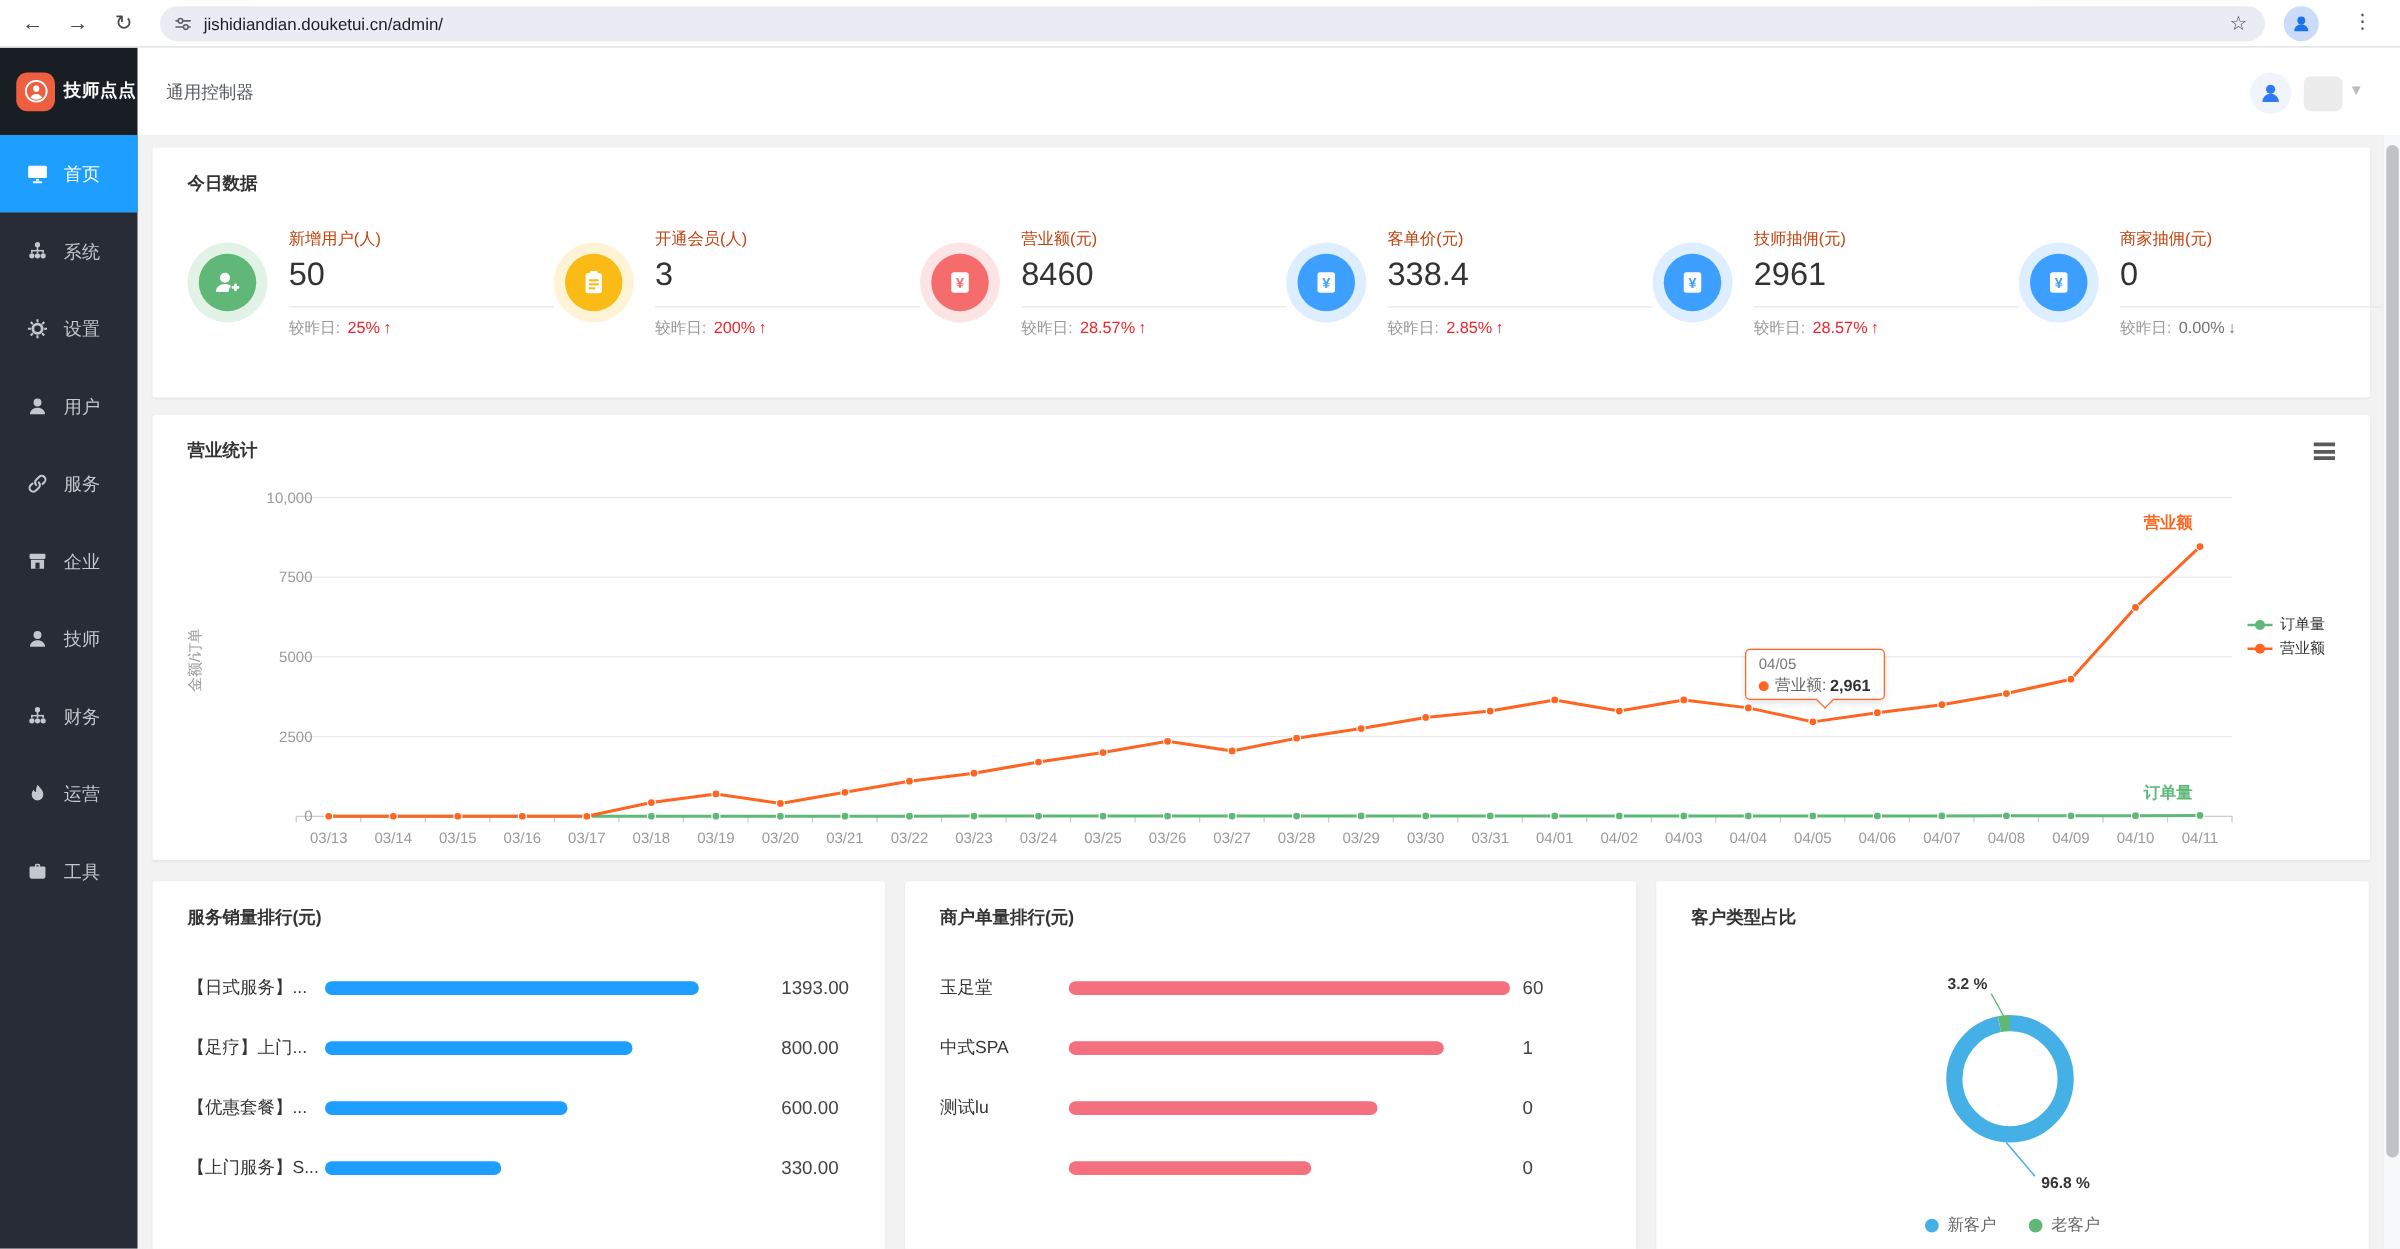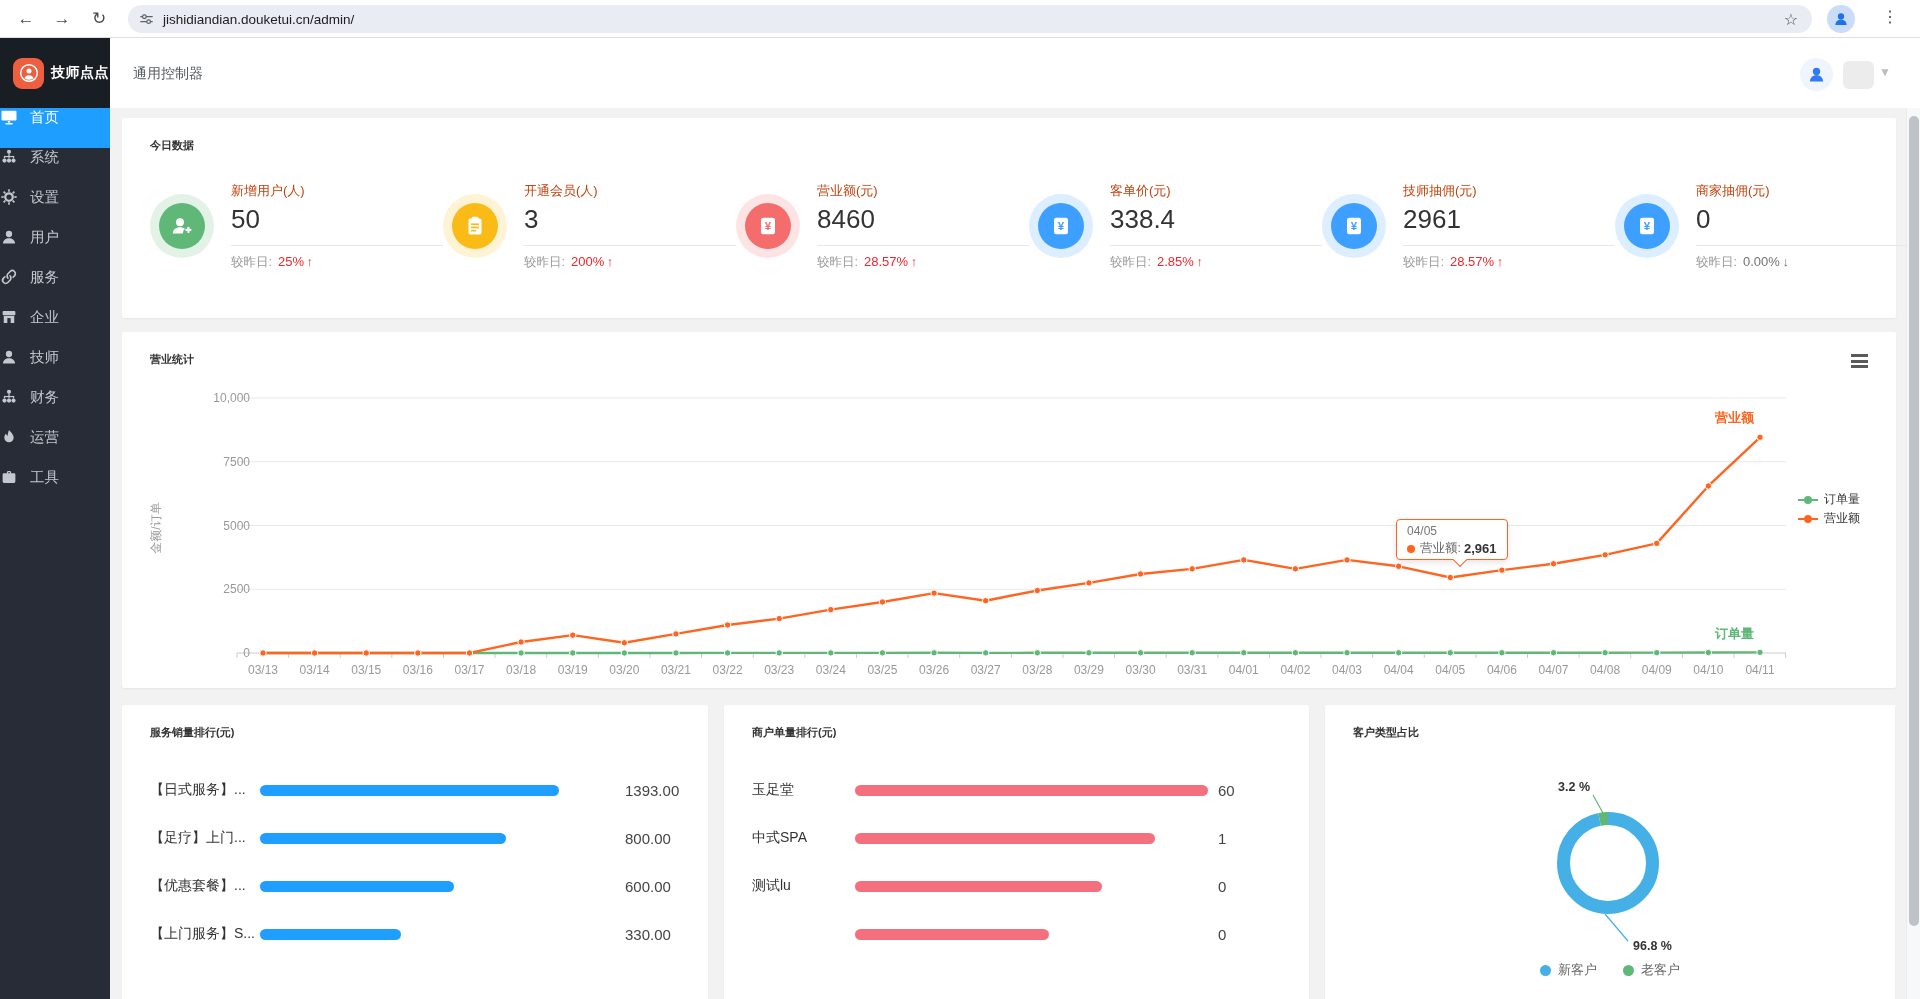--- a/index.html
+++ b/index.html
@@ -27,28 +27,28 @@
   #logo-icon svg { width:20px; height:20px; color:#fff; }
   #brand { color:#ffffff; font-size:14px; font-weight:bold; margin-left:7px; letter-spacing:0.5px; }
   #header-title { position:absolute; left:133px; top:0; height:70px; line-height:70px; font-size:14px; color:#565a5f; }
   #hdr-avatar { position:absolute; left:1800px; top:20px; width:33px; height:33px; border-radius:50%; background:#f0f5fd; color:#2f7bf5; cursor:pointer; }
   #hdr-avatar svg { width:21px; height:21px; margin:6px; }
   #hdr-ph { position:absolute; left:1843px; top:23px; width:31px; height:28px; border-radius:6px; background:#ececec; cursor:pointer; }
   #hdr-caret { position:absolute; left:1879px; top:27px; font-size:12px; color:#b9bcc1; cursor:pointer; }
 
   
   #sidebar { position:absolute; left:0; top:108px; width:110px; height:891px; background:#272c36; z-index:10; }
-  .menu-item { height:40px; display:flex; align-items:flex-start; color:#c3c7ce; font-size:14.5px; cursor:pointer; }
+  .menu-item { height:62px; display:flex; align-items:center; padding-left:21px; color:#c3c7ce; font-size:14.5px; cursor:pointer; }
   .menu-item .mi-icon { width:18px; height:18px; margin-right:12px; display:inline-flex; }
   .menu-item .mi-icon svg { width:18px; height:18px; }
   .menu-item.active { background:#1e9fff; color:#ffffff; }
 
   
   .card { position:absolute; background:#ffffff; border-radius:2px; box-shadow:0 1px 2px rgba(0,0,0,0.05); }
-  .card-title { position:absolute; left:28px; top:20px; font-size:11px; font-weight:bold; color:#333; }
+  .card-title { position:absolute; left:28px; top:20px; font-size:14px; font-weight:bold; color:#333; }
 
   #today-card { left:122px; top:118px; width:1774px; height:200px; }
   #stats-row { position:absolute; left:0; top:62px; width:1774px; padding:0 28px; display:flex; }
   .stat { flex:1; display:flex; }
   .stat-icon-ring { width:64px; height:64px; border-radius:50%; display:flex; align-items:center; justify-content:center; margin-top:14px; }
   .stat-icon { width:46px; height:46px; border-radius:50%; display:flex; align-items:center; justify-content:center; }
   .stat-icon svg { width:24px; height:24px; color:#fff; }
   .stat-body { margin-left:17px; }
   .stat-label { font-size:13px; color:#c2410c; margin-top:2px; }
   .stat-value { font-size:26px; color:#333; font-weight:500; margin-top:4px; padding-bottom:10px; border-bottom:1px solid #e8e8e8; width:212px; }
@@ -87,21 +87,21 @@
   #rank1-card .rank-val { margin-left:13px; }
 
   #rank2-card { left:724px; top:705px; width:585px; height:394px; }
   #rank2-card .rank-label { width:103px; }
   #rank2-card .rank-bar-wrap { width:353px; }
   #rank2-card .rank-val { margin-left:10px; }
 
   #donut-card { left:1325px; top:705px; width:570px; height:394px; }
   #donut-svg { position:absolute; left:0; top:0; }
   #donut-svg text { font-family:"Liberation Sans",sans-serif; }
-  #donut-legend { position:absolute; left:50%; transform:translateX(-50%); top:256px; display:flex; gap:26px; }
+  #donut-legend { position:absolute; left:50%; transform:translateX(-50%); top:266px; display:flex; gap:26px; }
   .dlg { display:flex; align-items:center; cursor:pointer; }
   .dlg .ddot { width:11px; height:11px; border-radius:50%; margin-right:7px; }
   .dlg span.t { font-size:13px; color:#666; }
 
   
   #scrollbar { position:absolute; right:0; top:108px; width:14px; height:891px; background:#f7f8f9; border-left:1px solid #ebebeb; z-index:40; }
   #scroll-thumb { position:absolute; left:2px; top:8px; width:10px; height:810px; border-radius:5px; background:#bfc3c8; cursor:pointer; }
 </style>
 </head>
 <body>

